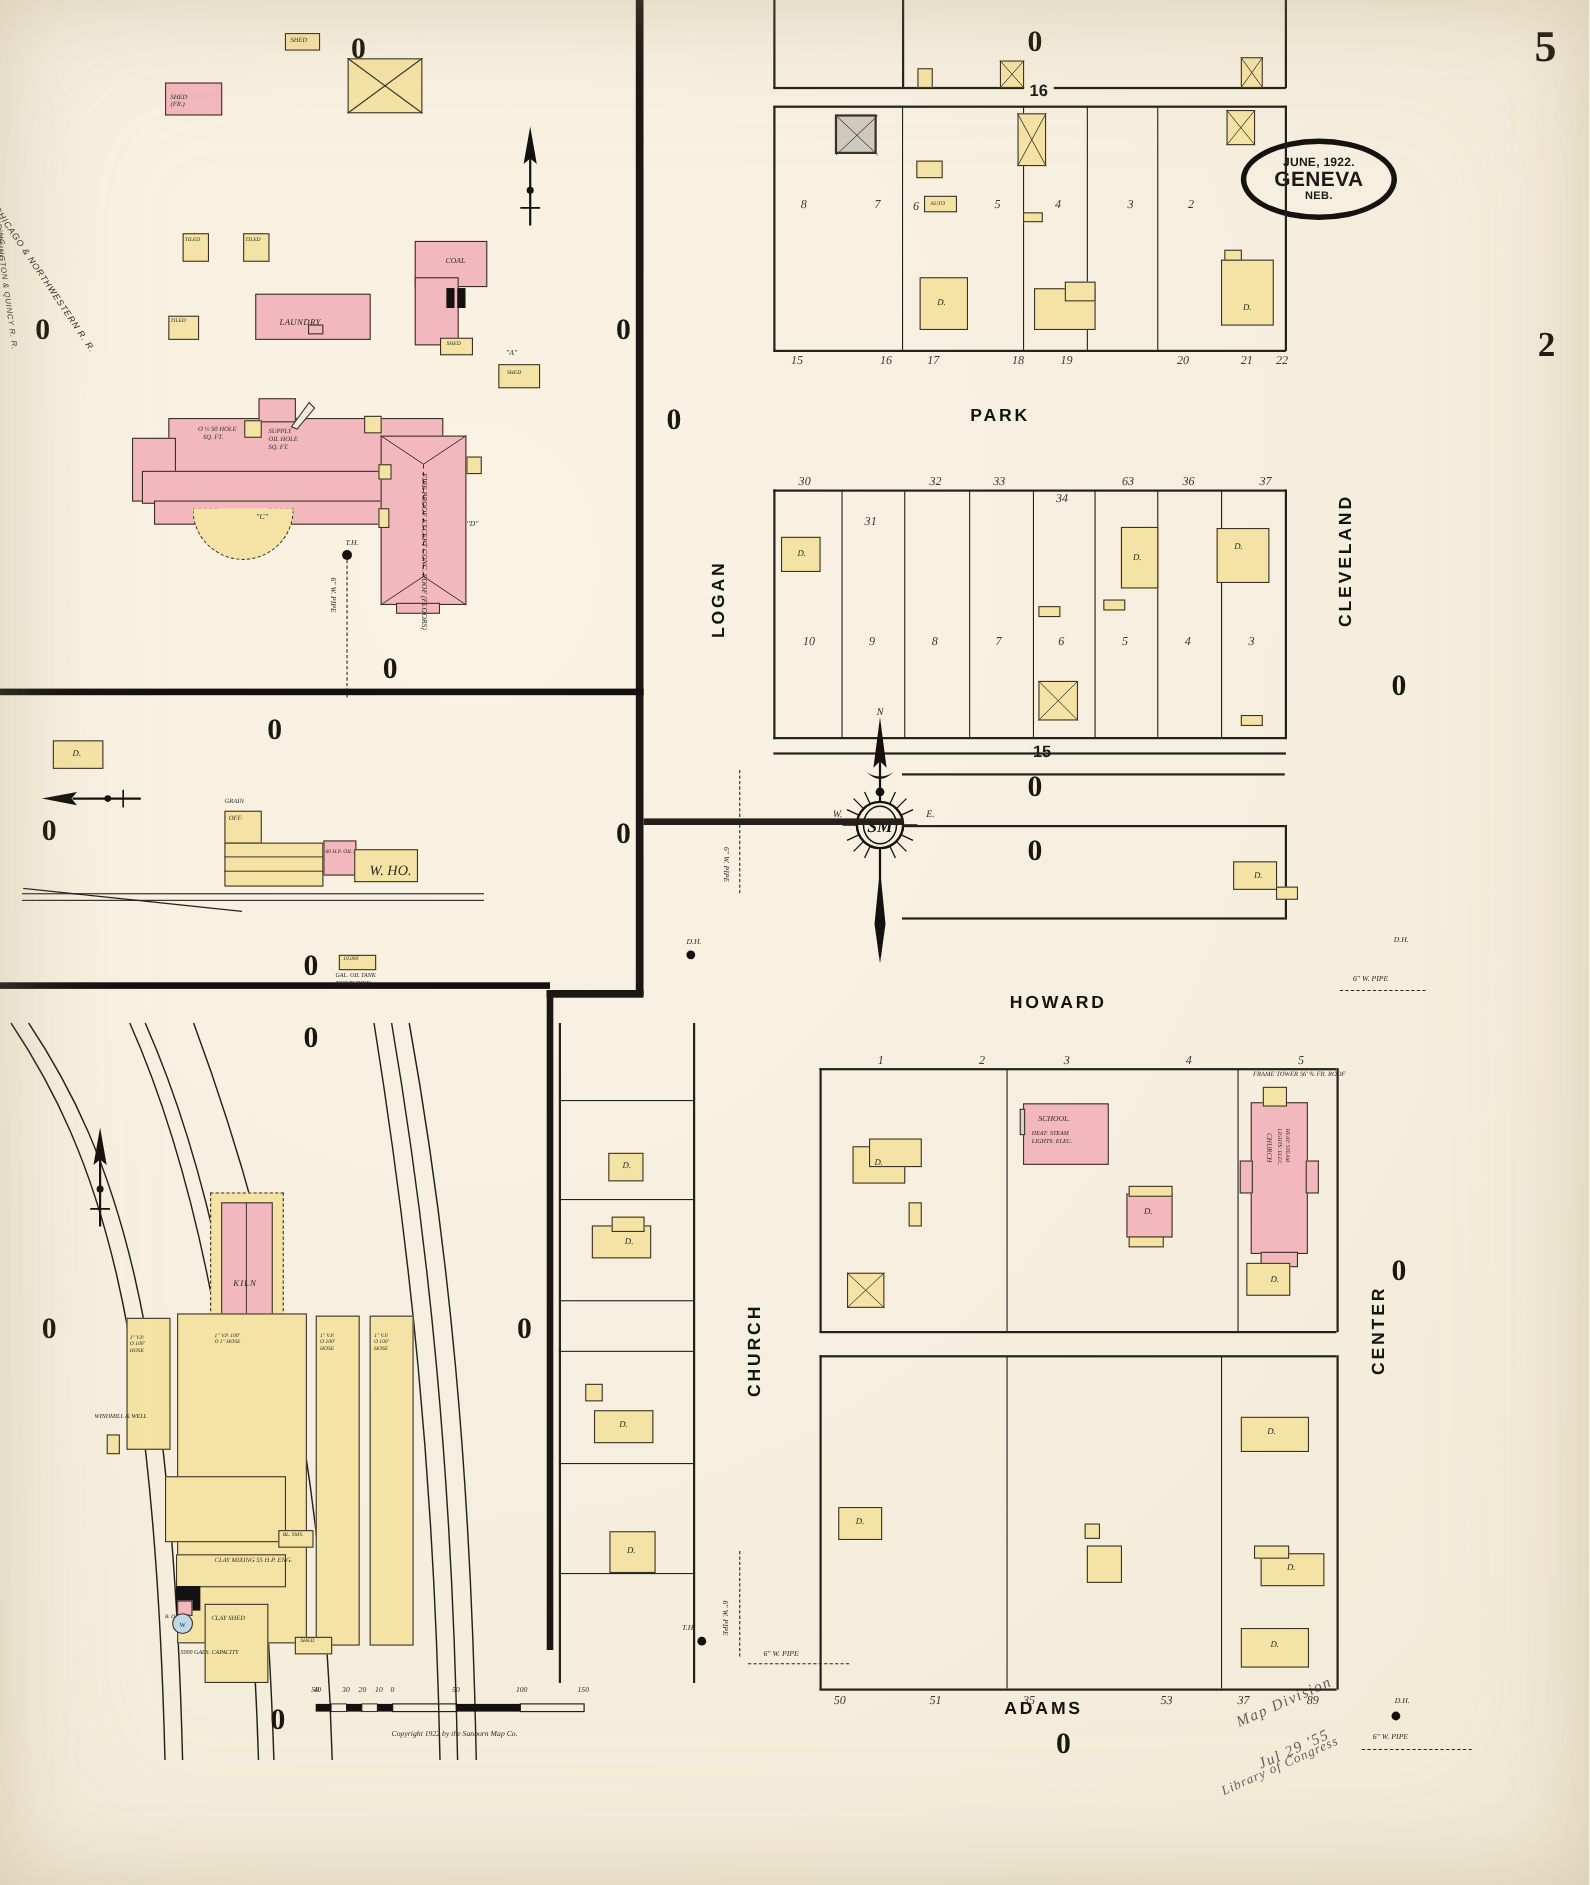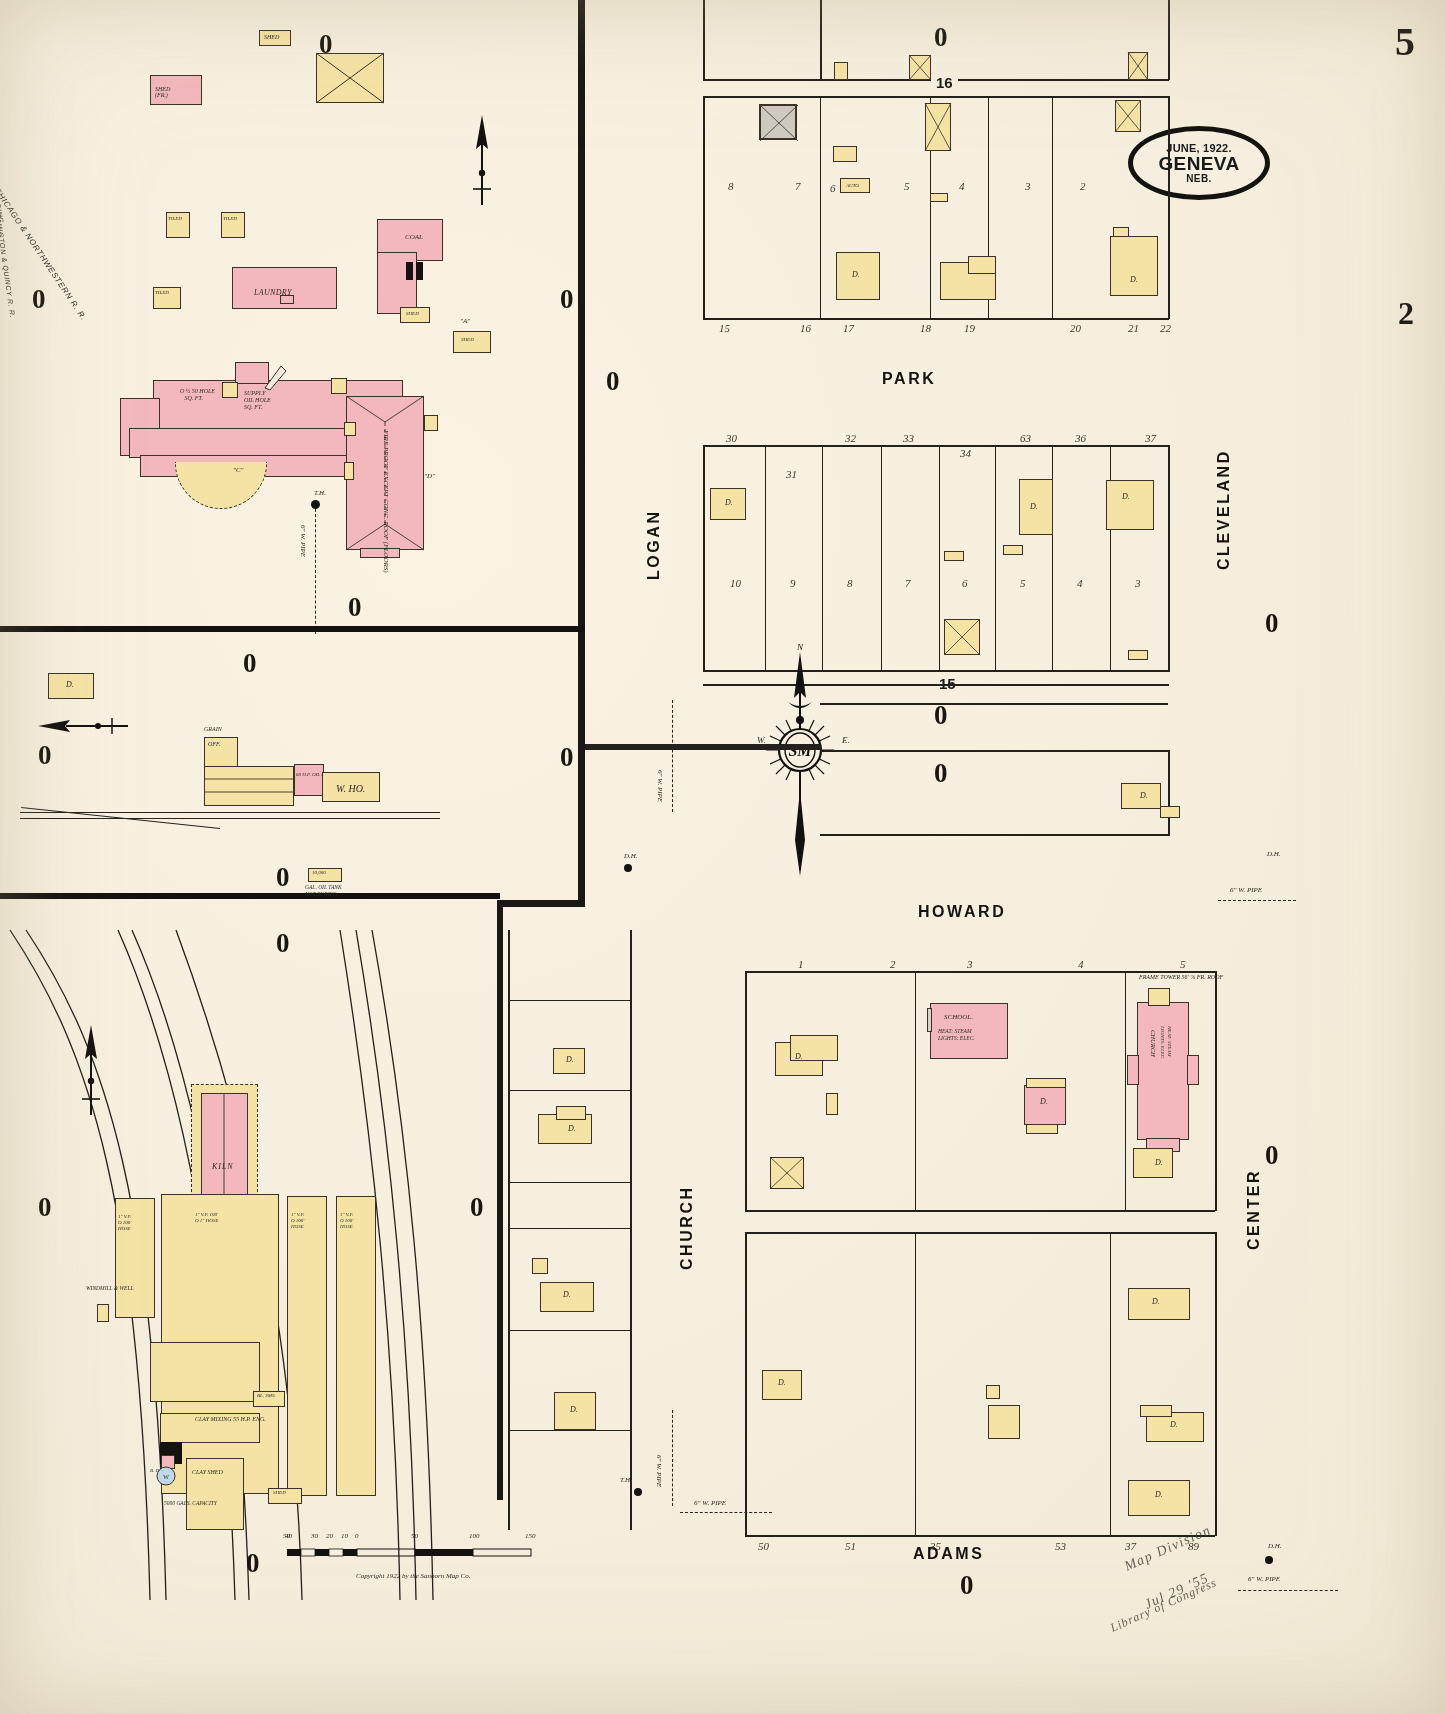--- a/index.html
+++ b/index.html
@@ -184,21 +184,21 @@
   <div class="lbl" style="left:204px;top:726px;font-size:6px;">GRAIN</div>
   <div class="bldg yell" style="left:204px;top:766px;width:90px;height:40px;">
     <svg width="90" height="40" style="position:absolute;left:-1px;top:-1px;">
       <line x1="0" y1="13" x2="90" y2="13" stroke="#3a3228" stroke-width="0.9"></line>
       <line x1="0" y1="26" x2="90" y2="26" stroke="#3a3228" stroke-width="0.9"></line>
     </svg>
   </div>
   <div class="bldg pink" style="left:294px;top:764px;width:30px;height:32px;"></div>
   <div class="lbl" style="left:296px;top:772px;font-size:5px;line-height:1.15;">60 H.P. OIL ENG.</div>
   <div class="bldg yell" style="left:322px;top:772px;width:58px;height:30px;"></div>
-  <div class="lbl" style="left:336px;top:783px;font-size:10px;">W. HO.</div>
+  <div class="lbl" style="left:336px;top:783px;font-size:13px;">W. HO.</div>
 
   <div class="line" style="left:20px;top:812px;width:420px;height:1.4px;"></div>
   <div class="line" style="left:20px;top:818px;width:420px;height:1.4px;"></div>
   <div class="tiny" style="left:222px;top:806px;font-size:8px;letter-spacing:.06em;">R.   R.   SIDING.</div>
   <div class="line" style="left:20px;top:828px;width:200px;height:1.2px;transform:rotate(6deg);transform-origin:right center;"></div>
 
   <div class="arrow" style="left:38px;top:712px;">
     <svg width="92" height="28" viewBox="0 0 92 28">
       <polygon points="0,14 32,8 27,14 32,20" fill="#141210"></polygon>
       <line x1="28" y1="14" x2="90" y2="14" stroke="#141210" stroke-width="2"></line>

